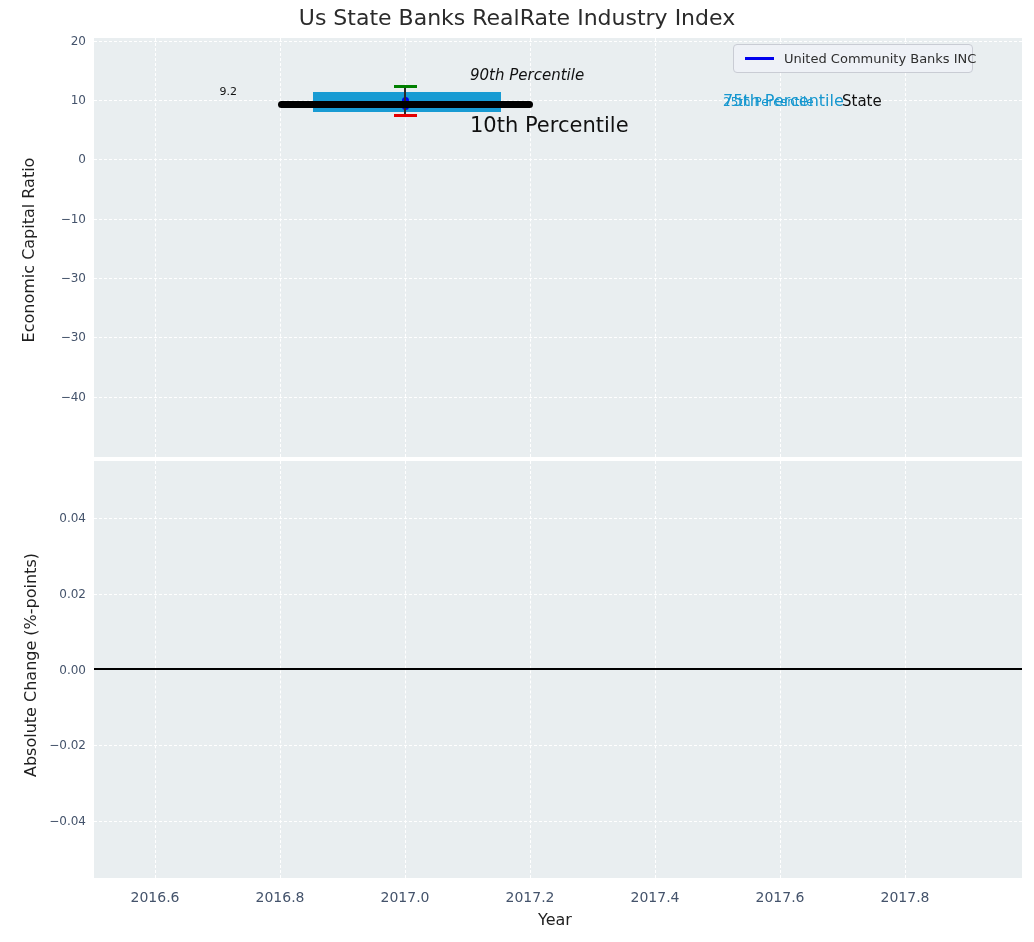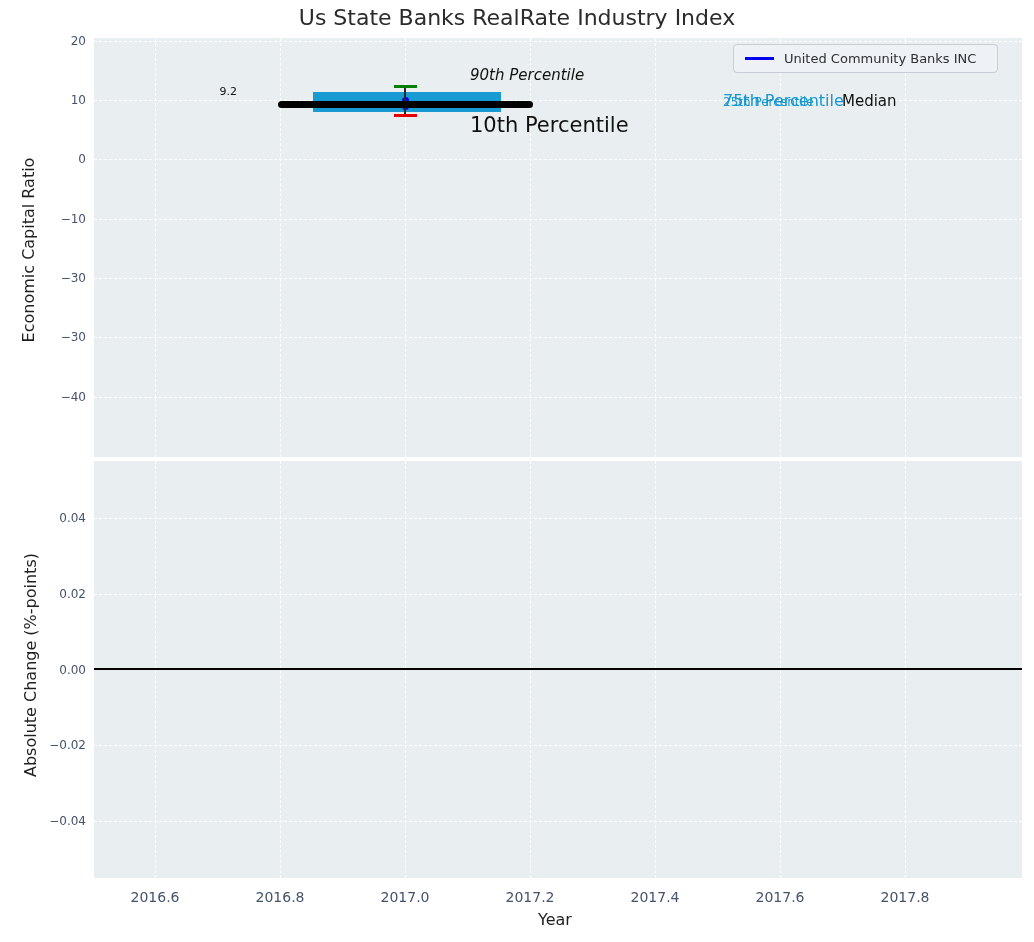--- a/index.html
+++ b/index.html
@@ -30,21 +30,21 @@
   .p90-cap{position:absolute;left:300px;top:47px;width:23px;height:3.2px;background:#008000;}
   .p10-cap{position:absolute;left:300px;top:76px;width:23px;height:3.2px;background:#e60000;}
   .ann{position:absolute;white-space:nowrap;color:#111111;}
   .ann-92{left:109px;top:47px;width:34px;text-align:right;font-size:11px;}
   .ann-p90{left:376px;top:28px;font-size:15px;font-style:italic;}
   .ann-p10{left:376px;top:75px;font-size:21px;}
   .ann-p75{left:629px;top:53px;font-size:16px;color:#1697cf;}
   .ann-p25{left:629px;top:56.5px;font-size:12px;color:#1697cf;}
   .ann-median{left:748px;top:54px;font-size:15px;}
   
-  #legend{position:absolute;left:639px;top:6px;width:265px;height:29px;
+  #legend{position:absolute;left:639px;top:6px;width:240px;height:29px;
     background:#eef1f6;border:1px solid #c9ccd4;border-radius:4px;
     display:flex;align-items:center;box-sizing:border-box;padding-left:11px;}
   #legend .key-line{width:29px;height:2.6px;background:#0000ee;flex:0 0 auto;}
   #legend .key-text{margin-left:10px;font-size:13px;color:#2f2f2f;white-space:nowrap;}
   
   .zero-line{position:absolute;left:0;right:0;top:207px;height:2px;background:#000000;}
 </style>
 </head>
 <body>
 
@@ -73,21 +73,21 @@
     <div class="whisker-line"></div>
     <div class="company-line"></div>
     <div class="p90-cap"></div>
     <div class="p10-cap"></div>
 
     <div class="ann ann-92">9.2</div>
     <div class="ann ann-p90">90th Percentile</div>
     <div class="ann ann-p10">10th Percentile</div>
     <div class="ann ann-p75">75th Percentile</div>
     <div class="ann ann-p25">25th Percentile</div>
-    <div class="ann ann-median">Median</div>
+    <div class="ann ann-median">State</div>
 
     <div id="legend">
       <span class="key-line"></span>
       <span class="key-text">United Community Banks INC</span>
     </div>
   </div>
 
   <div id="axes-bottom" class="axes">
     <div class="vgrid" style="left:61px"></div>
     <div class="vgrid" style="left:186px"></div>

